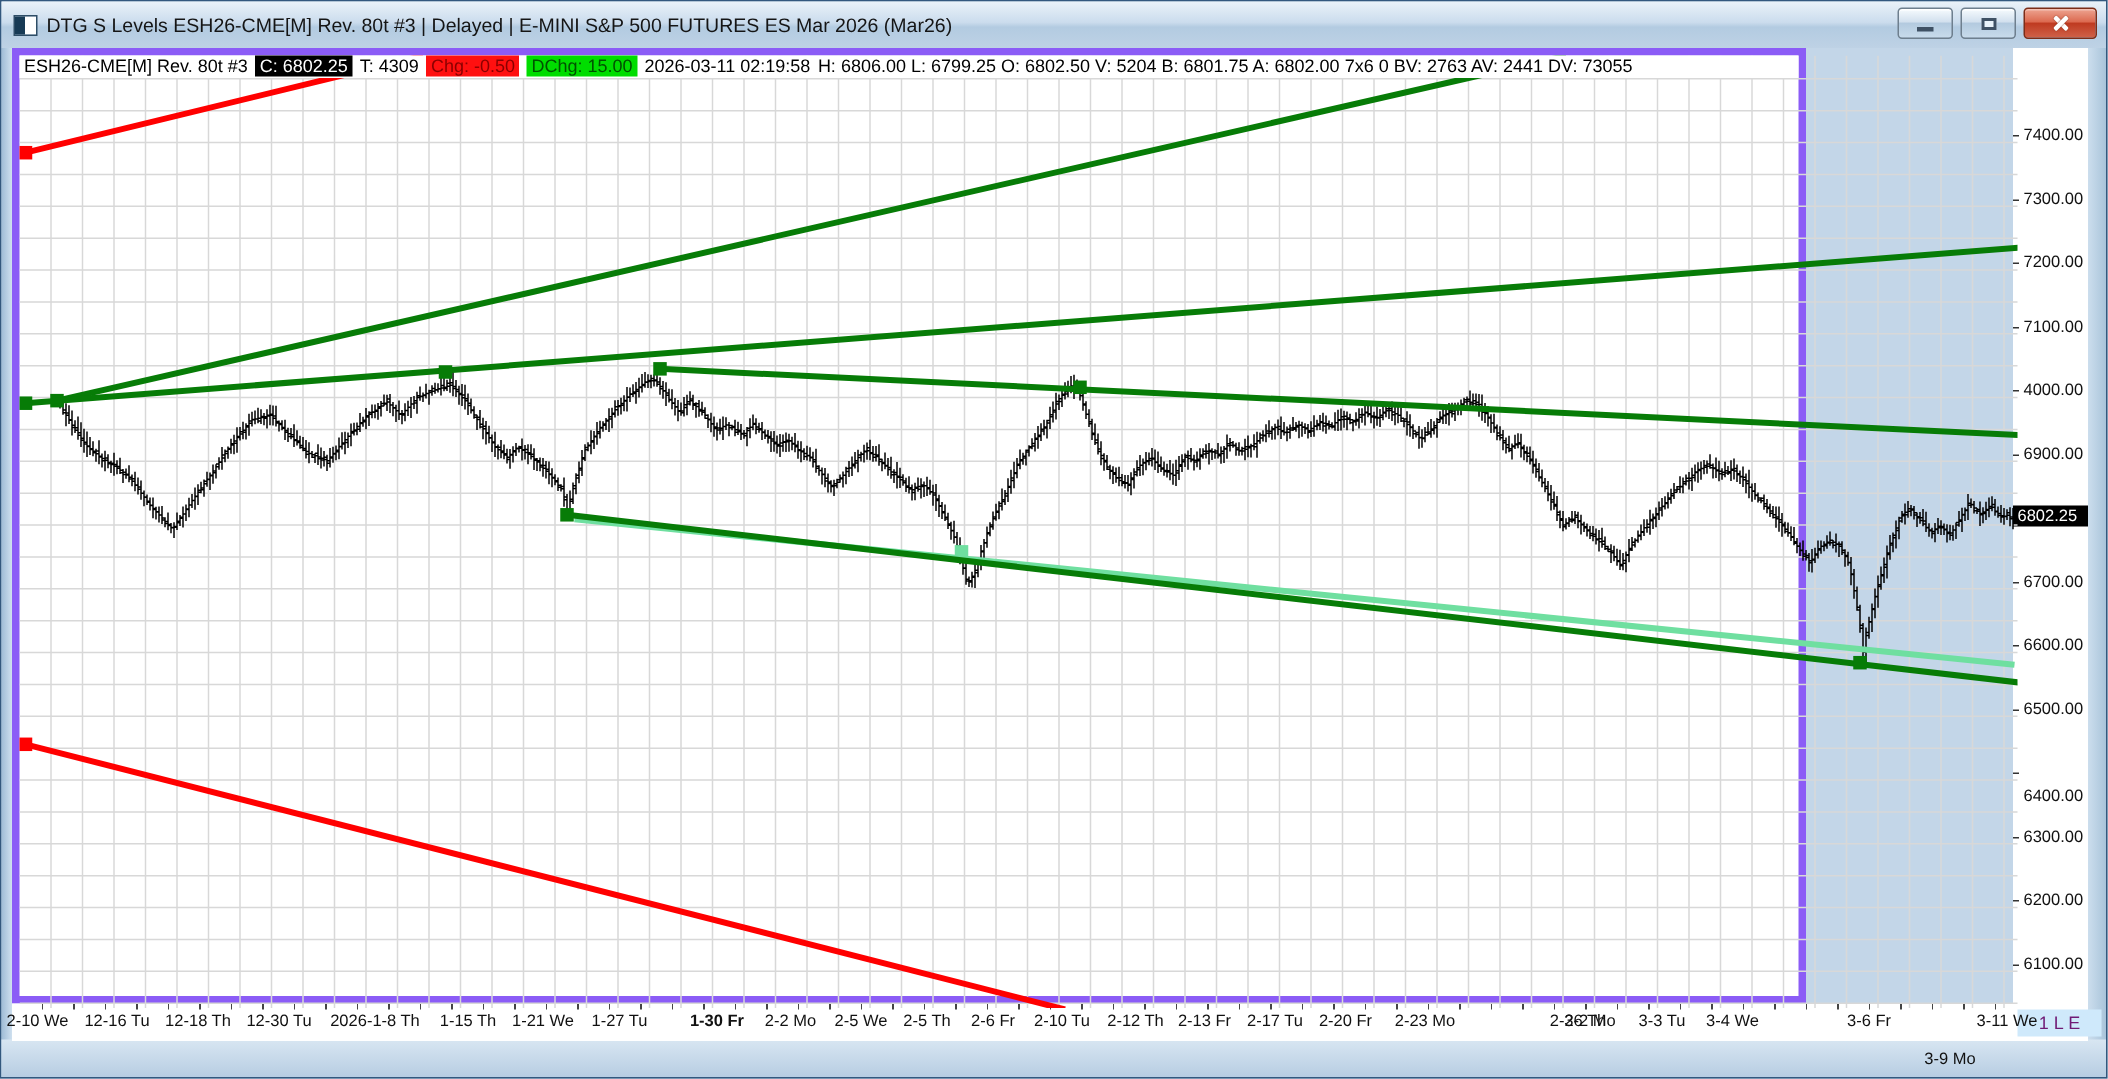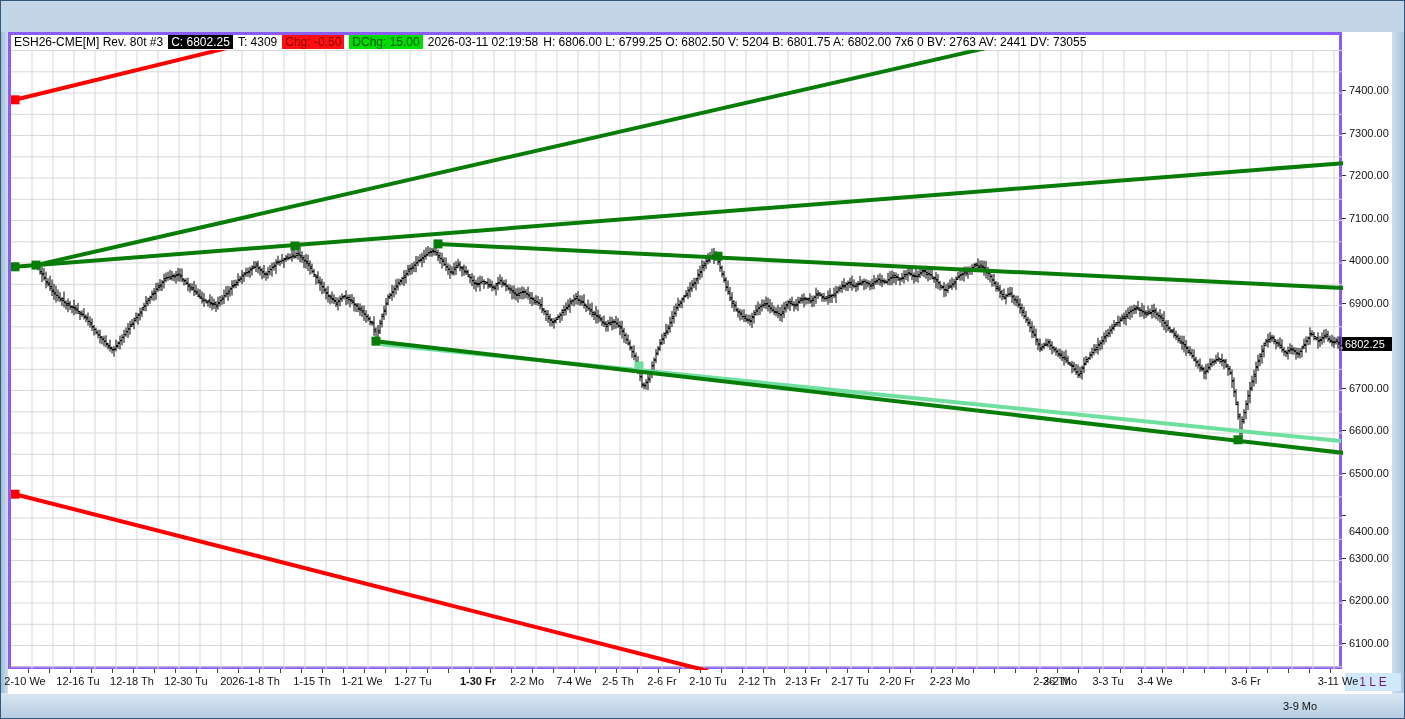--- a/index.html
+++ b/index.html
@@ -22,22 +22,22 @@
   .g-max{width:10px;height:8px;border:2px solid #3f5164;box-sizing:border-box;background:#e9f2f9;}
   .g-x{position:relative;width:14px;height:14px;}
   .g-x:before,.g-x:after{content:"";position:absolute;left:1px;top:5.5px;width:12px;height:3px;
     background:#fff;border-radius:1px;box-shadow:0 0 1px #7c2d18;}
   .g-x:before{transform:rotate(45deg);} .g-x:after{transform:rotate(-45deg);}
   .edge{position:absolute;background:linear-gradient(#d3e3f1,#bcd2e6);}
   .edge.left{left:1px;top:32px;width:7px;bottom:1px;background:linear-gradient(90deg,#9fbcd6,#cfe0ef);}
   .edge.right{right:1px;top:32px;width:13px;bottom:1px;background:linear-gradient(90deg,#cfe0ef,#a9c4da);}
   .edge.bottom{left:1px;right:1px;bottom:1px;height:25px;background:linear-gradient(#d8e6f2,#b7cde2);}
   
-  .plot{position:absolute;left:8px;top:32px;width:1334px;height:637px;background:#fff;
-    border:3px solid #8b5cf6;box-sizing:border-box;}
+  .plot{position:absolute;left:8px;top:32px;width:1196px;height:637px;background:#fff;
+    border:5px solid #8b5cf6;box-sizing:border-box;}
   .plot svg{position:absolute;left:0;top:0;z-index:1;}
   .statusrow{position:absolute;left:0;top:0;right:0;height:15px;background:#fff;z-index:2;
     font-size:12px;line-height:15px;white-space:nowrap;color:#000;padding-left:3px;}
   .statusrow span{margin-right:5px;}
   .box-c{background:#000;color:#fff;padding:0 3px;}
   .box-chg{background:#ff1010;color:#8b0000;padding:0 3px;}
   .box-dchg{background:#00dd00;color:#005200;padding:0 3px;}
   .yaxis{position:absolute;left:1342px;top:32px;width:50px;height:662px;background:#fff;
     font-size:11px;color:#111;}
   .ylab{position:absolute;left:7px;height:13px;line-height:13px;white-space:nowrap;}
@@ -49,20 +49,35 @@
   .xaxis{position:absolute;left:8px;top:669px;width:1334px;height:25px;background:#fff;
     font-size:11px;color:#111;}
   .xticks{position:absolute;left:0;top:0;width:100%;height:4px;
     background:repeating-linear-gradient(90deg,transparent 0 20px,#444 20px 21px);}
   .xlab{position:absolute;top:6px;width:84px;margin-left:-42px;text-align:center;white-space:nowrap;}
 </style>
 </head>
 <body>
 
 <div class="window">
+  <div class="titlebar">
+    <span class="app-icon"></span>
+    <span class="title-text">DTG S Levels ESH26-CME[M]  Rev. 80t #3 | Delayed | E-MINI S&amp;P 500 FUTURES ES Mar 2026 (Mar26)</span>
+    <span class="winbtns">
+      <span class="wbtn">
+          <span class="g-min"></span>
+        </span>
+      <span class="wbtn">
+          <span class="g-max"></span>
+        </span>
+      <span class="wbtn close">
+          <span class="g-x"></span>
+        </span>
+    </span>
+  </div>
 
   <div class="edge left"></div>
   <div class="edge right"></div>
   <div class="edge bottom"></div>
 
   <div class="plot">
     <svg id="plot-svg" width="1332" height="635" viewBox="8 32 1332 635">
         <path d="M29 32V668M50 32V668M71 32V668M92 32V668M113 32V668M134 32V668M155 32V668M176 32V668M197 32V668M218 32V668M239 32V668M260 32V668M281 32V668M302 32V668M323 32V668M344 32V668M365 32V668M386 32V668M407 32V668M428 32V668M449 32V668M470 32V668M491 32V668M512 32V668M533 32V668M554 32V668M575 32V668M596 32V668M617 32V668M638 32V668M659 32V668M680 32V668M701 32V668M722 32V668M743 32V668M764 32V668M785 32V668M806 32V668M827 32V668M848 32V668M869 32V668M890 32V668M911 32V668M932 32V668M953 32V668M974 32V668M995 32V668M1016 32V668M1037 32V668M1058 32V668M1079 32V668M1100 32V668M1121 32V668M1142 32V668M1163 32V668M1184 32V668M1205 32V668M1226 32V668M1247 32V668M1268 32V668M1289 32V668M1310 32V668M1331 32V668M8 47.5H1341M8 68.8H1341M8 90.0H1341M8 111.3H1341M8 132.5H1341M8 153.8H1341M8 175.0H1341M8 196.3H1341M8 217.5H1341M8 238.8H1341M8 260.0H1341M8 281.3H1341M8 302.5H1341M8 323.8H1341M8 345.0H1341M8 366.3H1341M8 387.5H1341M8 408.8H1341M8 430.0H1341M8 451.3H1341M8 472.5H1341M8 493.8H1341M8 515.0H1341M8 536.3H1341M8 557.5H1341M8 578.8H1341M8 600.0H1341M8 621.3H1341M8 642.5H1341M8 663.8H1341" stroke="#d8d8d8" stroke-width="1" fill="none"></path>
         <path d="M35 258.7L35 267.4M37 262.3L37 271.5M39 263.8L39 279.1M41 265.1L41 277.6M43 268.6L43 285.4M45 275.2L45 283.6M47 272.7L47 288.1M49 276.5L49 293.0M51 280.8L51 296.9M53 282.6L53 299.6M55 286.4L55 298.3M57 289.2L57 299.1M59 294.1L59 302.8M61 288.5L61 304.5M63 297.4L63 306.6M65 295.5L65 309.2M67 297.8L67 307.1M69 302.2L69 310.3M71 296.8L71 312.1M73 301.9L73 311.1M75 300.1L75 311.0M77 307.7L77 317.0M79 307.3L79 314.1M81 305.1L81 316.5M83 311.4L83 319.2M85 309.5L85 322.5M87 313.4L87 324.7M89 315.3L89 328.1M91 322.0L91 332.5M93 324.6L93 331.6M95 326.6L95 335.4M97 326.7L97 340.5M99 332.9L99 341.4M101 332.6L101 343.4M103 332.3L103 344.4M105 339.9L105 346.5M107 336.6L107 348.5M109 343.6L109 350.5M111 343.1L111 353.7M113 336.7L113 348.4M115 338.3L115 345.6M117 332.7L117 346.6M119 331.3L119 342.3M121 326.8L121 339.9M123 324.4L123 333.7M125 320.0L125 334.8M127 317.8L127 331.7M129 316.1L129 323.9M131 314.7L131 326.2M133 309.5L133 319.5M135 310.0L135 321.7M137 304.7L137 317.5M139 304.5L139 314.0M141 299.8L141 308.2M143 293.0L143 308.2M145 294.7L145 303.1M147 292.6L147 300.8M149 287.5L149 297.5M151 284.9L151 297.9M153 279.9L153 296.8M155 279.6L155 288.7M157 276.1L157 287.9M159 277.1L159 288.0M161 270.8L161 285.5M163 269.5L163 279.4M165 268.7L165 277.8M167 266.9L167 277.1M169 267.9L169 277.7M171 270.3L171 278.5M173 267.8L173 280.7M175 264.9L175 278.5M177 265.3L177 278.6M179 265.5L179 279.3M181 275.4L181 282.7M183 275.1L183 281.9M185 274.8L185 288.3M187 280.1L187 289.7M189 280.4L189 287.8M191 277.9L191 293.0M193 281.8L193 292.0M195 285.5L195 294.2M197 286.3L197 295.9M199 288.3L199 300.6M201 289.9L201 303.9M203 295.7L203 300.3M205 297.2L205 303.6M207 291.2L207 305.0M209 293.4L209 307.4M211 295.6L211 306.0M213 298.2L213 309.0M215 293.7L215 306.7M217 292.9L217 303.5M219 292.0L219 301.8M221 286.7L221 301.1M223 283.1L223 294.6M225 282.8L225 297.9M227 283.3L227 293.7M229 277.3L229 292.5M231 276.9L231 285.4M233 276.6L233 285.2M235 270.3L235 283.0M237 272.8L237 279.5M239 267.0L239 281.2M241 269.2L241 279.0M243 264.7L243 273.8M245 264.6L245 273.8M247 263.6L247 274.9M249 262.3L249 272.6M251 258.0L251 265.9M253 258.2L253 269.0M255 257.7L255 270.4M257 263.0L257 272.5M259 264.8L259 276.3M261 262.0L261 275.0M263 268.4L263 277.8M265 263.9L265 275.8M267 262.1L267 272.4M269 259.7L269 273.6M271 259.0L271 267.7M273 256.2L273 270.9M275 252.7L275 262.2M277 256.6L277 263.0M279 250.9L279 260.7M281 254.8L281 264.9M283 251.8L283 258.9M285 250.2L285 257.5M287 250.5L287 256.6M289 247.0L289 258.7M291 245.6L291 255.8M293 248.2L293 255.6M295 244.1L295 256.8M297 242.7L297 259.2M299 248.3L299 259.7M301 252.1L301 264.9M303 251.0L303 265.6M305 251.5L305 268.0M307 257.4L307 271.7M309 260.6L309 270.7M311 265.9L311 274.1M313 271.5L313 281.6M315 268.3L315 280.6M317 273.5L317 287.9M319 275.7L319 291.3M321 278.8L321 290.5M323 284.6L323 296.4M325 282.8L325 299.6M327 291.3L327 301.4M329 288.4L329 300.5M331 291.3L331 301.1M333 294.1L333 304.0M335 294.4L335 307.5M337 292.5L337 303.3M339 290.4L339 299.0M341 292.1L341 296.6M343 287.3L343 302.0M345 291.6L345 301.4M347 291.2L347 304.5M349 291.1L349 301.4M351 293.9L351 308.4M353 300.3L353 309.0M355 300.0L355 309.2M357 300.4L357 312.8M359 302.4L359 314.0M361 302.6L361 317.9M363 307.1L363 319.9M365 311.2L365 318.5M367 313.3L367 322.3M369 317.8L369 322.6M371 313.4L371 332.8M373 324.4L373 340.7M375 322.0L375 339.6M377 316.6L377 331.0M379 310.5L379 324.5M381 302.6L381 317.1M383 295.0L383 312.3M385 291.2L385 302.4M387 289.8L387 295.9M389 281.9L389 297.8M391 282.4L391 294.3M393 276.3L393 291.5M395 275.5L395 287.4M397 275.8L397 282.9M399 273.7L399 281.7M401 267.1L401 283.0M403 266.9L403 280.5M405 261.9L405 273.3M407 261.7L407 272.1M409 260.1L409 271.4M411 258.5L411 269.1M413 253.0L413 269.3M415 253.3L415 263.0M417 251.2L417 259.7M419 249.7L419 264.2M421 246.8L421 260.0M423 244.3L423 256.6M425 243.0L425 253.5M427 244.5L427 253.6M429 244.9L429 253.8M431 244.7L431 252.6M433 242.9L433 252.9M435 246.5L435 258.2M437 249.0L437 260.8M439 249.9L439 265.6M441 254.2L441 263.3M443 254.5L443 267.9M445 260.3L445 272.0M447 261.6L447 275.9M449 263.3L449 272.1M451 259.6L451 272.7M453 258.1L453 271.9M455 255.8L455 265.3M457 258.1L457 268.3M459 263.2L459 273.5M461 261.6L461 272.8M463 262.9L463 272.0M465 266.5L465 274.1M467 271.2L467 280.4M469 270.1L469 283.1M471 272.6L471 286.2M473 276.6L473 288.7M475 274.1L475 284.6M477 272.6L477 288.4M479 273.1L479 281.6M481 276.3L481 285.8M483 278.2L483 281.9M485 274.9L485 285.8M487 276.1L487 285.0M489 277.7L489 288.4M491 281.6L491 287.5M493 279.7L493 292.5M495 273.9L495 287.2M497 271.3L497 281.9M499 273.8L499 284.5M501 276.8L501 283.5M503 276.3L503 288.3M505 281.3L505 287.6M507 281.6L507 290.6M509 282.5L509 296.4M511 282.4L511 296.2M513 285.4L513 297.4M515 284.4L515 299.6M517 284.6L517 296.1M519 283.4L519 296.4M521 284.2L521 296.1M523 286.2L523 295.2M525 283.6L525 296.5M527 288.8L527 300.9M529 289.1L529 303.1M531 293.8L531 301.7M533 292.1L533 302.0M535 293.1L535 302.7M537 296.2L537 306.6M539 294.1L539 310.1M541 305.2L541 312.1M543 306.7L543 318.0M545 307.0L545 319.8M547 310.7L547 323.3M549 315.2L549 323.3M551 314.8L551 325.7M553 314.1L553 320.5M555 311.4L555 316.9M557 309.4L557 320.0M559 306.2L559 317.8M561 302.4L561 313.0M563 299.4L563 312.3M565 296.4L565 307.3M567 294.8L567 309.9M569 296.1L569 302.6M571 291.5L571 303.3M573 290.0L573 301.5M575 288.1L575 301.8M577 292.3L577 302.9M579 292.3L579 302.7M581 291.2L581 305.5M583 300.9L583 309.1M585 296.6L585 307.9M587 300.4L587 312.1M589 299.5L589 314.2M591 307.9L591 317.0M593 303.0L593 320.6M595 306.8L595 320.4M597 311.2L597 318.9M599 313.5L599 323.0M601 312.5L601 324.0M603 318.0L603 328.6M605 316.9L605 328.5M607 313.4L607 322.9M609 313.9L609 327.3M611 316.0L611 326.3M613 312.8L613 325.7M615 314.8L615 324.8M617 318.1L617 332.2M619 317.7L619 335.6M621 324.8L621 339.7M623 329.7L623 341.0M625 331.4L625 342.4M627 336.9L627 347.7M629 342.8L629 354.9M631 342.2L631 357.3M633 349.6L633 363.2M635 353.1L635 371.1M637 360.4L637 378.1M639 368.9L639 384.9M641 379.4L641 386.4M643 376.1L643 386.6M645 371.4L645 387.0M647 366.7L647 379.8M649 358.4L649 375.2M651 354.4L651 367.8M653 346.0L653 360.1M655 343.2L655 352.5M657 336.0L657 348.1M659 330.9L659 342.1M661 329.2L661 341.2M663 320.7L663 335.3M665 321.6L665 331.7M667 313.8L667 329.7M669 308.1L669 324.1M671 302.9L671 320.5M673 300.3L673 313.8M675 294.7L675 307.9M677 296.8L677 304.9M679 294.7L679 305.3M681 291.8L681 299.4M683 287.1L683 294.5M685 283.6L685 296.0M687 279.0L687 294.2M689 277.2L689 289.0M691 274.8L691 285.2M693 274.8L693 287.4M695 266.2L695 281.0M697 262.7L697 276.7M699 256.8L699 274.7M701 258.0L701 268.3M703 255.0L703 266.3M705 249.9L705 261.4M707 248.8L707 259.9M709 245.6L709 257.2M711 244.9L711 261.0M713 248.0L713 255.0M715 249.5L715 262.0M717 256.9L717 268.8M719 262.5L719 274.4M721 267.9L721 279.7M723 274.1L723 288.3M725 277.4L725 291.7M727 284.0L727 298.0M729 289.2L729 305.1M731 297.1L731 308.8M733 298.3L733 308.4M735 304.8L735 314.5M737 305.8L737 317.6M739 306.6L739 316.8M741 306.2L741 319.2M743 311.0L743 319.1M745 311.7L745 320.6M747 311.7L747 322.7M749 309.8L749 325.1M751 307.1L751 320.6M753 301.8L753 312.7M755 298.4L755 312.4M757 300.6L757 311.9M759 296.4L759 308.5M761 296.6L761 305.2M763 293.6L763 306.0M765 294.6L765 308.4M767 296.0L767 310.4M769 299.3L769 309.6M771 302.6L771 312.1M773 304.2L773 313.4M775 301.7L775 315.2M777 304.0L777 318.1M779 301.5L779 319.0M781 299.0L781 315.0M783 297.9L783 309.6M785 297.3L785 306.3M787 295.4L787 308.1M789 293.6L789 303.1M791 298.2L791 308.6M793 296.0L793 306.5M795 293.8L795 308.2M797 293.9L797 300.9M799 291.2L799 300.6M801 290.3L801 304.6M803 293.9L803 301.7M805 294.5L805 300.9M807 290.3L807 300.7M809 292.6L809 304.2M811 292.4L811 303.7M813 284.6L813 300.8M815 287.0L815 296.0M817 289.0L817 293.5M819 290.1L819 298.8M821 289.8L821 298.8M823 292.9L823 298.6M825 287.5L825 301.8M827 285.3L827 299.8M829 290.8L829 300.0M831 284.5L831 295.2M833 282.8L833 300.1M835 283.4L835 290.8M837 281.9L837 289.4M839 277.9L839 289.9M841 275.2L841 286.6M843 279.1L843 288.1M845 277.5L845 288.0M847 274.7L847 285.2M849 272.6L849 287.7M851 276.3L851 285.4M853 279.4L853 289.1M855 278.0L855 287.5M857 273.0L857 282.4M859 276.4L859 282.8M861 275.5L861 287.1M863 276.1L863 286.2M865 277.1L865 284.4M867 277.6L867 287.3M869 275.8L869 286.4M871 271.9L871 286.2M873 274.8L873 281.9M875 271.6L875 281.6M877 270.2L877 282.7M879 272.0L879 284.2M881 275.3L881 281.3M883 276.5L883 280.7M885 269.8L885 282.1M887 268.2L887 282.4M889 267.4L889 282.0M891 268.9L891 280.2M893 269.4L893 281.8M895 270.8L895 277.9M897 274.6L897 282.5M899 269.9L899 278.9M901 267.2L901 280.6M903 267.1L903 276.9M905 264.7L905 278.6M907 265.0L907 273.1M909 265.5L909 277.2M911 269.5L911 280.6M913 266.0L913 278.8M915 267.7L915 279.7M917 263.9L917 275.1M919 263.9L919 273.1M921 263.4L921 274.3M923 262.7L923 275.7M925 266.4L925 278.5M927 263.7L927 277.1M929 266.5L929 276.3M931 273.8L931 279.8M933 269.1L933 285.3M935 271.1L935 286.2M937 277.9L937 287.6M939 282.6L939 286.6M941 279.0L941 294.2M943 281.2L943 293.5M945 279.6L945 289.9M947 276.4L947 285.2M949 274.4L949 286.9M951 275.8L951 284.6M953 273.6L953 286.9M955 269.1L955 276.6M957 266.9L957 277.7M959 267.9L959 277.6M961 263.7L961 278.6M963 263.5L963 273.4M965 263.5L965 275.7M967 263.3L967 271.8M969 261.3L969 271.9M971 260.2L971 267.2M973 259.4L973 266.0M975 255.3L975 266.6M977 257.4L977 268.4M979 257.3L979 268.4M981 257.6L981 272.8M983 258.0L983 275.5M985 263.7L985 277.0M987 265.9L987 279.4M989 271.2L989 283.7M991 270.8L991 283.5M993 278.0L993 288.5M995 279.1L995 288.6M997 281.7L997 295.2M999 286.7L999 297.4M1001 285.5L1001 296.5M1003 290.6L1003 301.4M1005 284.8L1005 294.3M1007 283.8L1007 293.9M1009 284.2L1009 300.0M1011 291.5L1011 301.8M1013 292.6L1013 303.2M1015 292.7L1015 304.7M1017 295.5L1017 310.6M1019 300.6L1019 313.5M1021 303.7L1021 316.0M1023 308.0L1023 319.9M1025 313.7L1025 323.1M1027 315.7L1027 329.2M1029 318.3L1029 335.3M1031 322.7L1031 334.9M1033 325.6L1033 342.3M1035 335.4L1035 347.2M1037 335.6L1037 349.2M1039 340.5L1039 348.0M1041 339.6L1041 346.3M1043 335.6L1043 343.5M1045 335.7L1045 344.4M1047 336.2L1047 347.1M1049 338.2L1049 351.4M1051 342.9L1051 349.6M1053 344.0L1053 352.7M1055 345.7L1055 354.3M1057 345.7L1057 355.9M1059 347.3L1059 358.0M1061 348.3L1061 362.6M1063 346.8L1063 360.2M1065 352.7L1065 361.6M1067 358.9L1067 362.9M1069 357.9L1069 370.4M1071 358.9L1071 369.1M1073 360.9L1073 372.1M1075 361.5L1075 375.0M1077 363.7L1077 375.1M1079 362.6L1079 376.5M1081 354.3L1081 369.9M1083 353.0L1083 362.3M1085 353.9L1085 360.0M1087 348.7L1087 356.9M1089 344.7L1089 355.2M1091 341.1L1091 352.3M1093 341.2L1093 350.1M1095 334.9L1095 351.5M1097 337.3L1097 347.6M1099 333.3L1099 346.5M1101 329.4L1101 341.6M1103 327.0L1103 339.4M1105 325.8L1105 334.7M1107 323.1L1107 334.0M1109 320.9L1109 330.9M1111 317.0L1111 327.6M1113 319.0L1113 323.3M1115 312.5L1115 323.6M1117 313.4L1117 323.9M1119 311.3L1119 318.7M1121 309.7L1121 321.3M1123 306.8L1123 322.4M1125 304.6L1125 316.0M1127 303.2L1127 316.8M1129 302.7L1129 314.8M1131 301.6L1131 311.2M1133 302.0L1133 310.8M1135 297.9L1135 307.5M1137 304.0L1137 314.0M1139 300.0L1139 313.6M1141 302.2L1141 315.9M1143 307.2L1143 314.9M1145 302.8L1145 313.2M1147 305.6L1147 311.6M1149 301.8L1149 315.7M1151 300.7L1151 314.6M1153 304.7L1153 316.3M1155 308.7L1155 317.7M1157 306.0L1157 319.7M1159 310.6L1159 323.8M1161 308.2L1161 327.1M1163 317.3L1163 329.5M1165 317.0L1165 328.2M1167 323.4L1167 330.0M1169 326.5L1169 330.5M1171 324.6L1171 334.9M1173 327.7L1173 337.1M1175 330.8L1175 339.6M1177 332.4L1177 340.6M1179 332.7L1179 346.8M1181 332.7L1181 349.5M1183 337.0L1183 352.8M1185 342.9L1185 350.6M1187 343.4L1187 352.9M1189 345.8L1189 355.7M1191 346.4L1191 358.5M1193 353.7L1193 363.8M1195 356.6L1195 365.6M1197 355.4L1197 368.9M1199 361.7L1199 368.6M1201 363.7L1201 376.1M1203 361.0L1203 376.6M1205 360.2L1205 370.3M1207 355.4L1207 367.3M1209 355.4L1209 364.1M1211 355.9L1211 362.5M1213 351.8L1213 360.9M1215 349.4L1215 358.8M1217 355.0L1217 360.7M1219 350.7L1219 363.4M1221 356.0L1221 366.3M1223 355.9L1223 365.0M1225 361.2L1225 372.8M1227 362.9L1227 372.1M1229 366.4L1229 385.1M1231 374.4L1231 394.1M1233 386.0L1233 402.1M1235 398.1L1235 416.8M1237 410.3L1237 434.9M1239 413.3L1239 436.3M1241 406.2L1241 420.8M1243 397.3L1243 416.3M1245 387.4L1245 407.1M1247 378.7L1247 400.1M1249 372.7L1249 388.1M1251 366.6L1251 383.6M1253 358.6L1253 380.6M1255 351.7L1255 368.1M1257 350.0L1257 363.1M1259 342.0L1259 360.6M1261 339.5L1261 354.5M1263 335.7L1263 343.5M1265 330.6L1265 344.6M1267 329.0L1267 340.1M1269 331.6L1269 339.1M1271 332.4L1271 341.4M1273 336.7L1273 346.4M1275 336.3L1275 344.1M1277 334.3L1277 345.8M1279 336.2L1279 349.6M1281 343.9L1281 352.8M1283 346.9L1283 354.0M1285 343.7L1285 356.5M1287 340.3L1287 351.0M1289 341.8L1289 351.6M1291 344.0L1291 351.7M1293 344.5L1293 356.7M1295 344.9L1295 355.1M1297 345.1L1297 355.5M1299 343.3L1299 354.4M1301 335.6L1301 346.1M1303 333.5L1303 349.6M1305 333.3L1305 342.3M1307 324.4L1307 341.7M1309 327.3L1309 333.7M1311 329.0L1311 337.3M1313 333.7L1313 337.6M1315 329.4L1315 345.6M1317 333.2L1317 343.9M1319 329.5L1319 341.7M1321 326.6L1321 339.8M1323 325.9L1323 335.9M1325 327.7L1325 338.8M1327 332.6L1327 340.2M1329 331.7L1329 343.5M1331 333.6L1331 344.9M1333 334.5L1333 341.6M1335 333.2L1335 345.8M1337 333.7L1337 347.8M33 265.1H35M35 265.1H37M35 264.4H37M37 268.4H39M37 270.1H39M39 271.8H41M39 270.4H41M41 275.1H43M41 274.8H43M43 278.5H45M43 280.0H45M45 281.8H47M45 280.1H47M47 285.2H49M47 283.5H49M49 288.5H51M49 287.2H51M51 291.0H53M51 289.8H53M53 292.6H55M53 292.4H55M55 294.2H57M55 294.6H57M57 295.9H59M57 296.8H59M59 297.5H61M59 295.7H61M61 299.1H63M61 299.7H63M63 300.6H65M63 302.2H65M65 301.9H67M65 300.3H67M67 303.3H69M67 304.1H69M69 304.6H71M69 303.9H71M71 305.9H73M71 304.6H73M73 307.2H75M73 306.0H75M75 308.5H77M75 310.2H77M77 309.9H79M77 311.3H79M79 311.2H81M79 311.7H81M81 313.2H83M81 314.3H83M83 315.8H85M83 314.2H85M85 318.5H87M85 318.4H87M87 321.2H89M87 319.7H89M89 323.8H91M89 323.8H91M91 326.5H93M91 326.4H93M93 329.2H95M93 329.8H95M95 331.8H97M95 332.0H97M97 334.0H99M97 334.6H99M99 336.1H101M99 336.3H101M101 338.3H103M101 338.3H103M103 340.4H105M103 341.6H105M105 342.6H107M105 344.0H107M107 344.7H109M107 345.4H109M109 346.9H111M109 346.7H111M111 346.5H113M111 346.0H113M113 343.5H115M113 342.5H115M115 340.5H117M115 339.8H117M117 337.6H119M117 337.6H119M119 334.6H121M119 334.3H121M121 331.6H123M121 331.6H123M123 328.7H125M123 328.7H125M125 325.9H127M125 326.0H127M127 323.1H129M127 321.9H129M129 320.3H131M129 321.5H131M131 317.5H133M131 315.8H133M133 314.7H135M133 314.5H135M135 311.9H137M135 312.2H137M137 309.0H139M137 310.2H139M139 306.1H141M139 304.4H141M141 303.2H143M141 303.0H143M143 300.3H145M143 298.3H145M145 297.4H147M145 295.8H147M147 294.5H149M147 294.0H149M149 291.6H151M149 290.8H151M151 289.0H153M151 290.5H153M153 286.6H155M153 286.0H155M155 284.3H157M155 282.8H157M157 281.9H159M157 283.2H159M159 279.6H161M159 278.9H161M161 277.2H163M161 275.6H163M163 274.9H165M163 274.7H165M165 274.4H167M165 274.4H167M167 273.9H169M167 275.6H169M169 273.4H171M169 272.6H171M171 272.9H173M171 273.8H173M173 272.4H175M173 271.8H175M175 271.9H177M175 271.2H177M177 273.9H179M177 272.3H179M179 276.0H181M179 277.0H181M181 278.0H183M181 277.4H183M183 280.0H185M183 280.5H185M185 282.0H187M185 283.2H187M187 284.1H189M187 286.0H189M189 286.1H191M189 284.8H191M191 288.1H193M191 288.6H193M193 290.0H195M193 289.0H195M195 292.0H197M195 293.4H197M197 294.0H199M197 295.2H199M199 296.0H201M199 297.8H201M201 297.4H203M201 297.4H203M203 298.2H205M203 299.8H205M205 298.9H207M205 297.2H207M207 299.7H209M207 300.8H209M209 300.5H211M209 301.7H211M211 301.3H213M211 299.9H213M213 302.1H215M213 303.9H215M215 299.7H217M215 300.3H217M217 297.4H219M217 297.7H219M219 295.1H221M219 296.1H221M221 292.7H223M221 292.9H223M223 290.4H225M223 291.0H225M225 288.1H227M225 290.0H227M227 285.9H229M227 285.8H229M229 283.7H231M229 282.6H231M231 281.6H233M231 282.4H233M233 279.4H235M233 281.2H235M235 277.3H237M235 276.8H237M237 275.1H239M237 276.1H239M239 273.0H241M239 272.2H241M241 271.2H243M241 270.0H243M243 269.8H245M243 269.6H245M245 268.5H247M245 269.2H247M247 267.1H249M247 266.1H249M249 265.7H251M249 264.0H251M251 264.3H253M251 263.9H253M253 263.0H255M253 261.0H255M255 265.0H257M255 265.0H257M257 266.9H259M257 267.0H259M259 268.9H261M259 268.8H261M261 270.9H263M261 271.1H263M263 270.8H265M263 271.6H265M265 268.7H267M265 268.7H267M267 266.5H269M267 266.5H269M269 264.3H271M269 264.3H271M271 262.2H273M271 263.7H273M273 260.0H275M273 258.9H275M275 259.1H277M275 259.3H277M277 258.3H279M277 258.6H279M279 257.4H281M279 257.4H281M281 256.6H283M281 255.5H283M283 255.8H285M283 254.0H285M285 254.9H287M285 255.0H287M287 254.3H289M287 254.2H289M289 253.7H291M289 252.0H291M291 253.1H293M291 254.0H293M293 252.5H295M293 250.5H295M295 251.9H297M295 250.2H297M297 254.0H299M297 252.6H299M299 256.0H301M299 254.6H301M301 258.0H303M301 257.3H303M303 260.1H305M303 258.4H305M305 262.1H307M305 260.8H307M307 265.3H309M307 263.8H309M309 268.4H311M309 268.7H311M311 271.6H313M311 273.1H313M313 274.7H315M313 273.1H315M315 277.9H317M315 279.7H317M317 280.9H319M317 279.2H319M319 284.0H321M319 283.5H321M321 287.0H323M321 286.8H323M323 290.1H325M323 289.6H325M325 293.1H327M325 292.9H327M327 294.9H329M327 293.2H329M329 296.6H331M329 295.6H331M331 298.3H333M331 297.5H333M333 299.9H335M333 301.3H335M335 298.0H337M335 298.3H337M337 296.1H339M337 295.5H339M339 294.1H341M339 293.8H341M341 293.8H343M341 292.9H343M343 295.2H345M343 294.8H345M345 296.6H347M345 294.6H347M347 297.9H349M347 296.9H349M349 299.3H351M349 297.9H351M351 301.0H353M351 301.8H353M353 303.0H355M353 302.1H355M355 305.1H357M355 306.3H357M357 307.1H359M357 305.3H359M359 309.1H361M359 307.9H361M361 311.3H363M361 311.0H363M363 313.7H365M363 313.4H365M365 316.1H367M365 315.5H367M367 318.5H369M367 319.9H369M369 320.9H371M369 319.3H371M371 326.3H373M371 328.1H373M373 334.8H375M373 336.5H375M375 327.8H377M375 329.2H377M377 320.7H379M377 318.9H379M379 313.7H381M379 311.9H381M381 307.1H383M381 308.4H383M383 301.0H385M383 300.2H385M385 294.9H387M385 293.4H387M387 291.9H389M387 292.2H389M389 288.9H391M389 289.7H391M391 285.9H393M391 286.2H393M393 282.9H395M393 284.0H395M395 280.0H397M395 280.4H397M397 277.6H399M397 278.5H399M399 275.2H401M399 275.6H401M401 272.8H403M401 274.3H403M403 270.5H405M403 271.1H405M405 268.1H407M405 266.1H407M407 266.0H409M407 265.5H409M409 264.0H411M409 265.1H411M411 262.0H413M411 262.4H413M413 259.9H415M413 259.7H415M415 257.9H417M415 257.7H417M417 256.3H419M417 257.4H419M419 254.6H421M419 255.8H421M421 253.0H423M421 253.4H423M423 251.4H425M423 252.0H425M425 249.8H427M425 249.6H427M427 249.3H429M427 248.7H429M429 248.8H431M429 247.3H431M431 248.3H433M431 248.8H433M433 249.6H435M433 251.2H435M435 252.6H437M435 254.1H437M437 255.5H439M437 255.7H439M439 258.5H441M439 257.0H441M441 261.3H443M441 261.6H443M443 263.8H445M443 263.7H445M445 266.4H447M445 266.2H447M447 268.9H449M447 269.1H449M449 269.0H451M449 270.2H451M451 266.7H453M451 264.8H453M453 264.4H455M453 262.8H455M455 262.1H457M455 261.0H457M457 264.1H459M457 265.1H459M459 266.0H461M459 264.2H461M461 268.0H463M461 269.0H463M463 269.9H465M463 268.6H465M465 271.9H467M465 273.8H467M467 274.8H469M467 274.5H469M469 277.7H471M469 277.5H471M471 280.6H473M471 279.7H473M473 281.6H475M473 280.4H475M475 280.5H477M475 281.7H477M477 279.4H479M477 279.4H479M479 278.4H481M479 278.4H481M481 278.6H483M481 280.2H483M483 280.0H485M483 279.4H485M485 281.5H487M485 283.1H487M487 282.9H489M487 281.8H489M489 284.4H491M489 284.0H491M491 284.0H493M491 285.5H493M493 282.0H495M493 280.5H495M495 279.9H497M495 279.9H497M497 277.9H499M497 277.3H499M499 279.7H501M499 281.1H501M501 281.5H503M501 280.8H503M503 283.3H505M503 283.0H505M505 285.1H507M505 285.7H507M507 287.0H509M507 286.0H509M509 289.0H511M509 287.7H511M511 290.9H513M511 289.8H513M513 291.4H515M513 292.3H515M515 290.4H517M515 292.3H517M517 289.5H519M517 289.8H519M519 288.5H521M519 289.5H521M521 289.0H523M521 288.8H523M523 291.0H525M523 290.7H525M525 292.9H527M525 291.8H527M527 294.9H529M527 295.4H529M529 296.1H531M529 295.7H531M531 297.4H533M531 299.3H533M533 298.7H535M533 298.9H535M535 299.9H537M535 300.2H537M537 302.9H539M537 301.5H539M539 305.8H541M539 307.1H541M541 308.7H543M541 308.6H543M543 311.4H545M543 311.1H545M545 313.8H547M545 315.6H547M547 316.3H549M547 317.3H549M549 318.7H551M549 319.3H551M551 318.8H553M551 317.5H553M553 316.5H555M553 314.8H555M555 314.2H557M555 313.6H557M557 311.9H559M557 311.9H559M559 309.4H561M559 307.4H561M561 307.0H563M561 307.0H563M563 304.5H565M563 305.5H565M565 302.1H567M565 303.7H567M567 300.0H569M567 298.3H569M569 297.9H571M569 297.6H571M571 295.9H573M571 296.1H573M573 295.5H575M573 293.5H575M575 296.8H577M575 297.4H577M577 298.0H579M577 299.8H579M579 299.3H581M579 298.4H581M581 301.1H583M581 302.6H583M583 303.4H585M583 304.0H585M585 305.7H587M585 305.4H587M587 308.0H589M587 306.6H589M589 309.7H591M589 311.5H591M591 311.4H593M591 310.0H593M593 313.1H595M593 312.5H595M595 314.8H597M595 313.2H597M597 316.9H599M597 315.6H599M599 319.0H601M599 319.9H601M601 321.0H603M601 320.1H603M603 321.5H605M603 323.4H605M605 320.5H607M605 319.9H607M607 319.4H609M607 321.2H609M609 318.3H611M609 319.3H611M611 318.8H613M611 318.9H613M613 320.9H615M613 320.2H615M615 323.0H617M615 322.8H617M617 325.0H619M617 323.7H619M619 328.7H621M619 327.7H621M621 332.5H623M621 332.2H623M623 336.2H625M623 336.9H625M625 339.9H627M625 341.0H627M627 344.3H629M627 345.1H629M629 348.6H631M629 348.9H631M631 353.0H633M631 353.1H633M633 358.9H635M633 358.8H635M635 366.4H637M635 367.1H637M637 373.8H639M637 373.7H639M639 381.2H641M639 382.3H641M641 383.0H643M641 382.2H643M643 379.1H645M643 379.8H645M645 375.2H647M645 376.9H647M647 369.1H649M647 369.6H649M649 362.9H651M649 362.4H651M651 356.9H653M651 357.0H653M653 350.9H655M653 350.2H655M655 345.0H657M655 346.1H657M657 340.8H659M657 339.7H659M659 336.5H661M659 335.9H661M661 332.3H663M661 330.6H663M663 328.1H665M663 329.4H665M665 324.0H667M665 325.6H667M667 319.9H669M667 319.3H669M669 315.3H671M669 313.7H671M671 310.1H673M671 310.6H673M673 305.1H675M673 304.5H675M675 302.1H677M675 301.5H677M677 299.2H679M677 300.3H679M679 296.3H681M679 295.2H681M681 293.5H683M681 292.9H683M683 290.7H685M683 292.3H685M685 287.9H687M685 287.1H687M687 285.1H689M687 286.0H689M689 282.4H691M689 281.2H691M691 279.7H693M691 280.3H693M693 277.0H695M693 275.4H695M695 272.8H697M695 271.5H697M697 268.5H699M697 269.6H699M699 264.3H701M699 262.7H701M701 260.9H703M701 262.6H703M703 258.5H705M703 257.8H705M705 256.1H707M705 257.6H707M707 254.1H709M707 254.5H709M709 252.3H711M709 254.0H711M711 250.7H713M711 250.8H713M713 252.8H715M713 252.4H715M715 258.9H717M715 258.7H717M717 265.0H719M717 264.4H719M719 271.2H721M719 271.2H721M721 277.5H723M721 276.2H723M723 283.9H725M723 284.6H725M725 290.2H727M725 288.3H727M727 294.4H729M727 296.0H729M729 298.7H731M729 300.6H731M731 302.9H733M731 302.0H733M733 306.3H735M733 307.8H735M735 308.7H737M735 309.1H737M737 311.2H739M737 310.1H739M739 313.6H741M739 313.5H741M741 315.3H743M741 313.5H743M743 316.1H745M743 317.2H745M745 316.9H747M745 317.1H747M747 317.8H749M747 318.5H749M749 314.6H751M749 313.6H751M751 311.4H753M751 309.7H753M753 308.2H755M753 306.9H755M755 305.1H757M755 305.1H757M757 303.6H759M757 303.3H759M759 302.1H761M759 302.6H761M761 300.7H763M761 302.0H763M763 301.0H765M763 300.5H765M765 303.0H767M765 303.4H767M767 305.0H769M767 305.9H769M769 307.0H771M769 307.6H771M771 308.6H773M771 309.3H773M773 309.7H775M773 308.9H775M775 310.8H777M775 310.6H777M777 311.9H779M777 311.8H779M779 308.9H781M779 310.4H781M781 305.9H783M781 304.9H783M783 302.9H785M783 301.6H785M785 299.9H787M785 298.7H787M787 300.6H789M787 298.8H789M789 301.2H791M789 301.7H791M791 301.8H793M791 303.0H793M793 301.2H795M793 302.2H795M795 299.4H797M795 298.3H797M797 297.6H799M797 295.8H799M799 295.8H801M799 297.1H801M801 295.3H803M801 296.2H803M803 296.1H805M803 296.3H805M805 297.0H807M805 295.7H807M807 297.8H809M807 298.9H809M809 295.9H811M809 297.4H811M811 294.0H813M811 294.3H813M813 292.1H815M813 290.9H815M815 290.2H817M815 291.9H817M817 291.9H819M817 292.2H819M819 293.6H821M819 294.8H821M821 295.3H823M821 295.7H823M823 295.6H825M823 294.0H825M825 294.5H827M825 292.8H827M827 293.5H829M827 292.6H829M829 292.4H831M829 292.2H831M831 290.9H833M831 292.8H833M833 289.0H835M833 288.9H835M835 287.0H837M835 285.0H837M837 285.1H839M837 285.5H839M839 283.8H841M839 282.4H841M841 282.5H843M841 283.8H843M843 281.3H845M843 280.8H845M845 280.0H847M845 279.8H847M847 281.1H849M847 279.3H849M849 282.2H851M849 282.7H851M851 283.3H853M851 283.2H853M853 283.1H855M853 281.2H855M855 281.6H857M855 280.4H857M857 280.1H859M857 281.1H859M859 278.6H861M859 279.7H861M861 278.5H863M861 278.3H863M863 279.7H865M863 279.9H865M865 280.9H867M865 280.3H867M867 282.1H869M867 283.1H869M869 280.6H871M869 282.3H871M871 279.1H873M871 279.0H873M873 277.6H875M873 278.7H875M875 276.1H877M875 276.7H877M877 277.2H879M877 279.0H879M879 278.3H881M879 277.5H881M881 279.4H883M881 278.1H883M883 279.0H885M883 279.6H885M885 276.9H887M885 276.9H887M887 274.9H889M887 275.2H889M889 272.9H891M889 274.6H891M891 272.5H893M891 274.5H893M893 273.7H895M893 274.5H895M895 274.9H897M895 276.8H897M897 276.1H899M897 275.3H899M899 274.7H901M899 275.6H901M901 273.2H903M901 271.5H903M903 271.7H905M903 271.3H905M905 270.2H907M905 269.8H907M907 271.3H909M907 270.8H909M909 272.4H911M909 273.0H911M911 273.5H913M911 272.7H913M913 273.3H915M913 273.7H915M915 271.8H917M915 273.1H917M917 270.3H919M917 269.8H919M919 268.8H921M919 267.5H921M921 268.6H923M921 267.4H923M923 269.7H925M923 271.5H925M925 270.8H927M925 270.8H927M927 271.9H929M927 271.8H929M929 273.9H931M929 275.6H931M931 275.9H933M931 274.4H933M933 278.0H935M933 276.4H935M935 280.0H937M935 279.6H937M937 282.3H939M937 284.2H939M939 284.6H941M939 283.4H941M941 286.9H943M941 286.7H943M943 287.0H945M943 287.4H945M945 285.0H947M945 283.1H947M947 283.0H949M947 284.1H949M949 281.0H951M949 281.8H951M951 278.8H953M951 280.2H953M953 276.5H955M953 274.9H955M955 274.2H957M955 273.2H957M957 271.9H959M957 272.2H959M959 270.9H961M959 271.3H961M961 270.0H963M961 268.8H963M963 269.0H965M963 270.9H965M965 268.1H967M965 266.8H967M967 266.4H969M967 266.2H969M969 264.7H971M969 264.4H971M971 263.0H973M971 261.5H973M973 262.5H975M973 261.1H975M975 263.2H977M975 264.4H977M977 264.0H979M977 262.2H979M979 264.7H981M979 263.2H981M981 266.1H983M981 264.7H983M983 268.2H985M983 269.8H985M985 270.2H987M985 270.7H987M987 273.6H989M987 273.2H989M989 277.0H991M989 277.0H991M991 280.4H993M991 279.9H993M993 283.7H995M993 285.5H995M995 286.9H997M995 285.0H997M997 290.1H999M997 288.8H999M999 293.3H1001M999 291.5H1001M1001 294.2H1003M1001 295.3H1003M1003 292.8H1005M1003 292.3H1005M1005 291.5H1007M1005 291.0H1007M1007 290.2H1009M1007 291.0H1009M1009 293.1H1011M1009 294.0H1011M1011 296.1H1013M1011 297.0H1013M1013 299.1H1015M1013 297.2H1015M1015 302.1H1017M1015 301.2H1017M1017 305.7H1019M1017 304.7H1019M1019 309.4H1021M1019 307.9H1021M1021 313.0H1023M1021 313.5H1023M1023 316.7H1025M1023 316.9H1025M1025 320.6H1027M1025 319.3H1027M1027 324.4H1029M1027 324.8H1029M1029 328.2H1031M1029 329.6H1031M1031 332.3H1033M1031 331.3H1033M1033 336.5H1035M1033 338.1H1035M1035 340.8H1037M1035 341.8H1037M1037 345.0H1039M1037 346.2H1039M1039 343.7H1041M1039 344.0H1041M1041 342.4H1043M1041 341.1H1043M1043 341.2H1045M1043 342.0H1045M1045 339.9H1047M1045 338.5H1047M1047 342.2H1049M1047 342.7H1049M1049 344.5H1051M1049 344.9H1051M1051 346.8H1053M1051 346.2H1053M1053 348.9H1055M1053 348.3H1055M1055 350.7H1057M1055 352.0H1057M1057 352.5H1059M1057 351.1H1059M1059 354.3H1061M1059 354.8H1061M1061 356.1H1063M1061 354.2H1063M1063 357.8H1065M1063 355.8H1065M1065 359.4H1067M1065 360.9H1067M1067 361.1H1069M1067 362.7H1069M1069 363.5H1071M1069 362.3H1071M1071 366.4H1073M1071 366.1H1073M1073 369.3H1075M1073 368.8H1075M1075 372.2H1077M1075 371.3H1077M1077 368.7H1079M1077 370.5H1079M1079 365.2H1081M1079 364.8H1081M1081 361.6H1083M1081 360.6H1083M1083 358.4H1085M1083 356.5H1085M1085 355.4H1087M1085 355.1H1087M1087 352.4H1089M1087 351.8H1089M1089 349.5H1091M1089 349.8H1091M1091 346.8H1093M1091 346.8H1093M1093 344.5H1095M1093 346.5H1095M1095 342.2H1097M1095 341.4H1097M1097 339.9H1099M1097 340.7H1099M1099 337.5H1101M1099 338.1H1101M1101 335.0H1103M1101 333.7H1103M1103 332.6H1105M1103 332.5H1105M1105 330.1H1107M1105 330.7H1107M1107 327.8H1109M1107 327.0H1109M1109 325.5H1111M1109 324.2H1111M1111 323.2H1113M1111 321.7H1113M1113 321.1H1115M1113 319.5H1115M1115 319.3H1117M1115 319.5H1117M1117 317.5H1119M1117 316.1H1119M1119 315.7H1121M1119 313.9H1121M1121 313.9H1123M1121 315.4H1123M1123 311.9H1125M1123 313.4H1125M1125 310.0H1127M1125 309.7H1127M1127 308.0H1129M1127 308.7H1129M1129 307.3H1131M1129 307.3H1131M1131 306.5H1133M1131 305.3H1133M1133 305.8H1135M1133 304.4H1135M1135 305.1H1137M1135 306.9H1137M1137 307.0H1139M1137 307.4H1139M1139 308.9H1141M1139 308.3H1141M1141 310.9H1143M1141 309.2H1143M1143 311.4H1145M1143 309.8H1145M1145 310.4H1147M1145 308.9H1147M1147 309.5H1149M1147 310.3H1149M1149 308.5H1151M1149 307.8H1151M1151 309.0H1153M1151 307.3H1153M1153 310.9H1155M1153 311.5H1155M1155 312.9H1157M1155 312.6H1157M1157 314.8H1159M1157 313.2H1159M1159 317.4H1161M1159 315.6H1161M1161 319.9H1163M1161 319.8H1163M1163 322.5H1165M1163 322.3H1165M1165 325.0H1167M1165 325.3H1167M1167 327.0H1169M1167 328.3H1169M1169 328.9H1171M1169 327.1H1171M1171 330.9H1173M1171 332.5H1173M1173 333.1H1175M1173 334.0H1175M1175 335.6H1177M1175 337.1H1177M1177 338.2H1179M1177 340.0H1179M1179 340.8H1181M1179 339.6H1181M1181 343.2H1183M1181 341.5H1183M1183 345.5H1185M1183 344.5H1185M1185 347.8H1187M1185 349.4H1187M1187 350.1H1189M1187 350.4H1189M1189 353.1H1191M1189 352.9H1191M1191 356.1H1193M1191 357.2H1193M1193 359.0H1195M1193 359.1H1195M1195 362.0H1197M1195 361.9H1197M1197 364.3H1199M1197 365.9H1199M1199 366.6H1201M1199 365.4H1201M1201 368.9H1203M1201 370.1H1203M1203 368.4H1205M1203 367.9H1205M1205 365.0H1207M1205 364.3H1207M1207 361.6H1209M1207 360.8H1209M1209 359.2H1211M1209 359.1H1211M1211 357.9H1213M1211 358.8H1213M1213 356.5H1215M1213 357.0H1215M1215 355.2H1217M1215 356.8H1217M1217 356.5H1219M1217 358.5H1219M1219 357.9H1221M1219 357.6H1221M1221 359.2H1223M1221 357.9H1223M1223 361.9H1225M1223 363.4H1225M1225 366.0H1227M1225 365.4H1227M1227 370.1H1229M1227 370.0H1229M1229 377.7H1231M1229 378.0H1231M1231 388.8H1233M1231 388.9H1233M1233 399.8H1235M1233 401.6H1235M1235 413.9H1237M1235 411.9H1237M1237 427.9H1239M1237 429.8H1239M1239 418.7H1241M1239 416.7H1241M1241 409.5H1243M1241 409.6H1243M1243 400.9H1245M1243 401.4H1245M1245 392.9H1247M1245 392.6H1247M1247 384.9H1249M1247 386.0H1249M1249 378.1H1251M1249 378.9H1251M1251 371.4H1253M1251 373.2H1253M1253 364.7H1255M1253 363.7H1255M1255 358.3H1257M1255 357.2H1257M1257 351.8H1259M1257 353.5H1259M1259 347.0H1261M1259 348.6H1261M1261 342.3H1263M1261 340.3H1263M1263 338.8H1265M1263 337.8H1265M1265 336.5H1267M1265 338.2H1267M1267 334.2H1269M1267 335.8H1269M1269 334.4H1271M1269 335.0H1271M1271 336.9H1273M1271 338.4H1273M1273 339.5H1275M1273 340.2H1275M1275 342.0H1277M1275 340.1H1277M1277 344.3H1279M1277 342.3H1279M1279 346.6H1281M1279 346.9H1281M1281 348.9H1283M1281 348.4H1283M1283 349.3H1285M1283 350.6H1285M1285 347.6H1287M1285 348.0H1287M1287 345.9H1289M1287 346.8H1289M1289 346.0H1291M1289 346.9H1291M1291 347.9H1293M1291 348.1H1293M1293 349.9H1295M1293 350.7H1295M1295 351.8H1297M1295 350.3H1297M1297 348.4H1299M1297 348.3H1299M1299 345.0H1301M1299 343.3H1301M1301 341.6H1303M1301 342.5H1303M1303 338.3H1305M1303 338.0H1305M1305 335.0H1307M1305 335.4H1307M1307 331.8H1309M1307 330.5H1309M1309 331.3H1311M1309 331.5H1311M1311 333.6H1313M1311 335.5H1313M1313 335.9H1315M1313 334.6H1315M1315 338.2H1317M1315 337.3H1317M1317 336.4H1319M1317 337.4H1319M1319 334.6H1321M1319 335.1H1321M1321 332.7H1323M1321 333.9H1323M1323 333.2H1325M1323 331.3H1325M1325 335.9H1327M1325 336.2H1327M1327 338.6H1329M1327 337.4H1329M1329 339.6H1331M1329 338.8H1331M1331 339.1H1333M1331 339.3H1333M1333 338.5H1335M1333 336.9H1335M1335 339.7H1337M1335 340.9H1337M1337 342.6H1339" stroke="#000000" stroke-width="1" fill="none"></path>
         <line x1="378" y1="341.2" x2="1338" y2="438.1" stroke="#6fdfa0" stroke-width="4"></line>
@@ -124,21 +139,21 @@
   <div class="xlab" style="left: 17px;">2-10 We</div>
       <div class="xlab" style="left: 70px;">12-16 Tu</div>
       <div class="xlab" style="left: 124px;">12-18 Th</div>
       <div class="xlab" style="left: 178px;">12-30 Tu</div>
       <div class="xlab" style="left: 242px;">2026-1-8 Th</div>
       <div class="xlab" style="left: 304px;">1-15 Th</div>
       <div class="xlab" style="left: 354px;">1-21 We</div>
       <div class="xlab" style="left: 405px;">1-27 Tu</div>
       <div class="xlab" style="left: 470px; font-weight: bold;">1-30 Fr</div>
       <div class="xlab" style="left: 519px;">2-2 Mo</div>
-      <div class="xlab" style="left: 566px;">7-4 We</div>
+      <div class="xlab" style="left: 566px;">2-5 We</div>
       <div class="xlab" style="left: 610px;">2-5 Th</div>
       <div class="xlab" style="left: 654px;">2-6 Fr</div>
       <div class="xlab" style="left: 700px;">2-10 Tu</div>
       <div class="xlab" style="left: 749px;">2-12 Th</div>
       <div class="xlab" style="left: 795px;">2-13 Fr</div>
       <div class="xlab" style="left: 842px;">2-17 Tu</div>
       <div class="xlab" style="left: 889px;">2-20 Fr</div>
       <div class="xlab" style="left: 942px;">2-23 Mo</div>
       <div class="xlab" style="left: 1044px;">2-26 Th</div>
       <div class="xlab" style="left: 1052px;">3-2 Mo</div>

